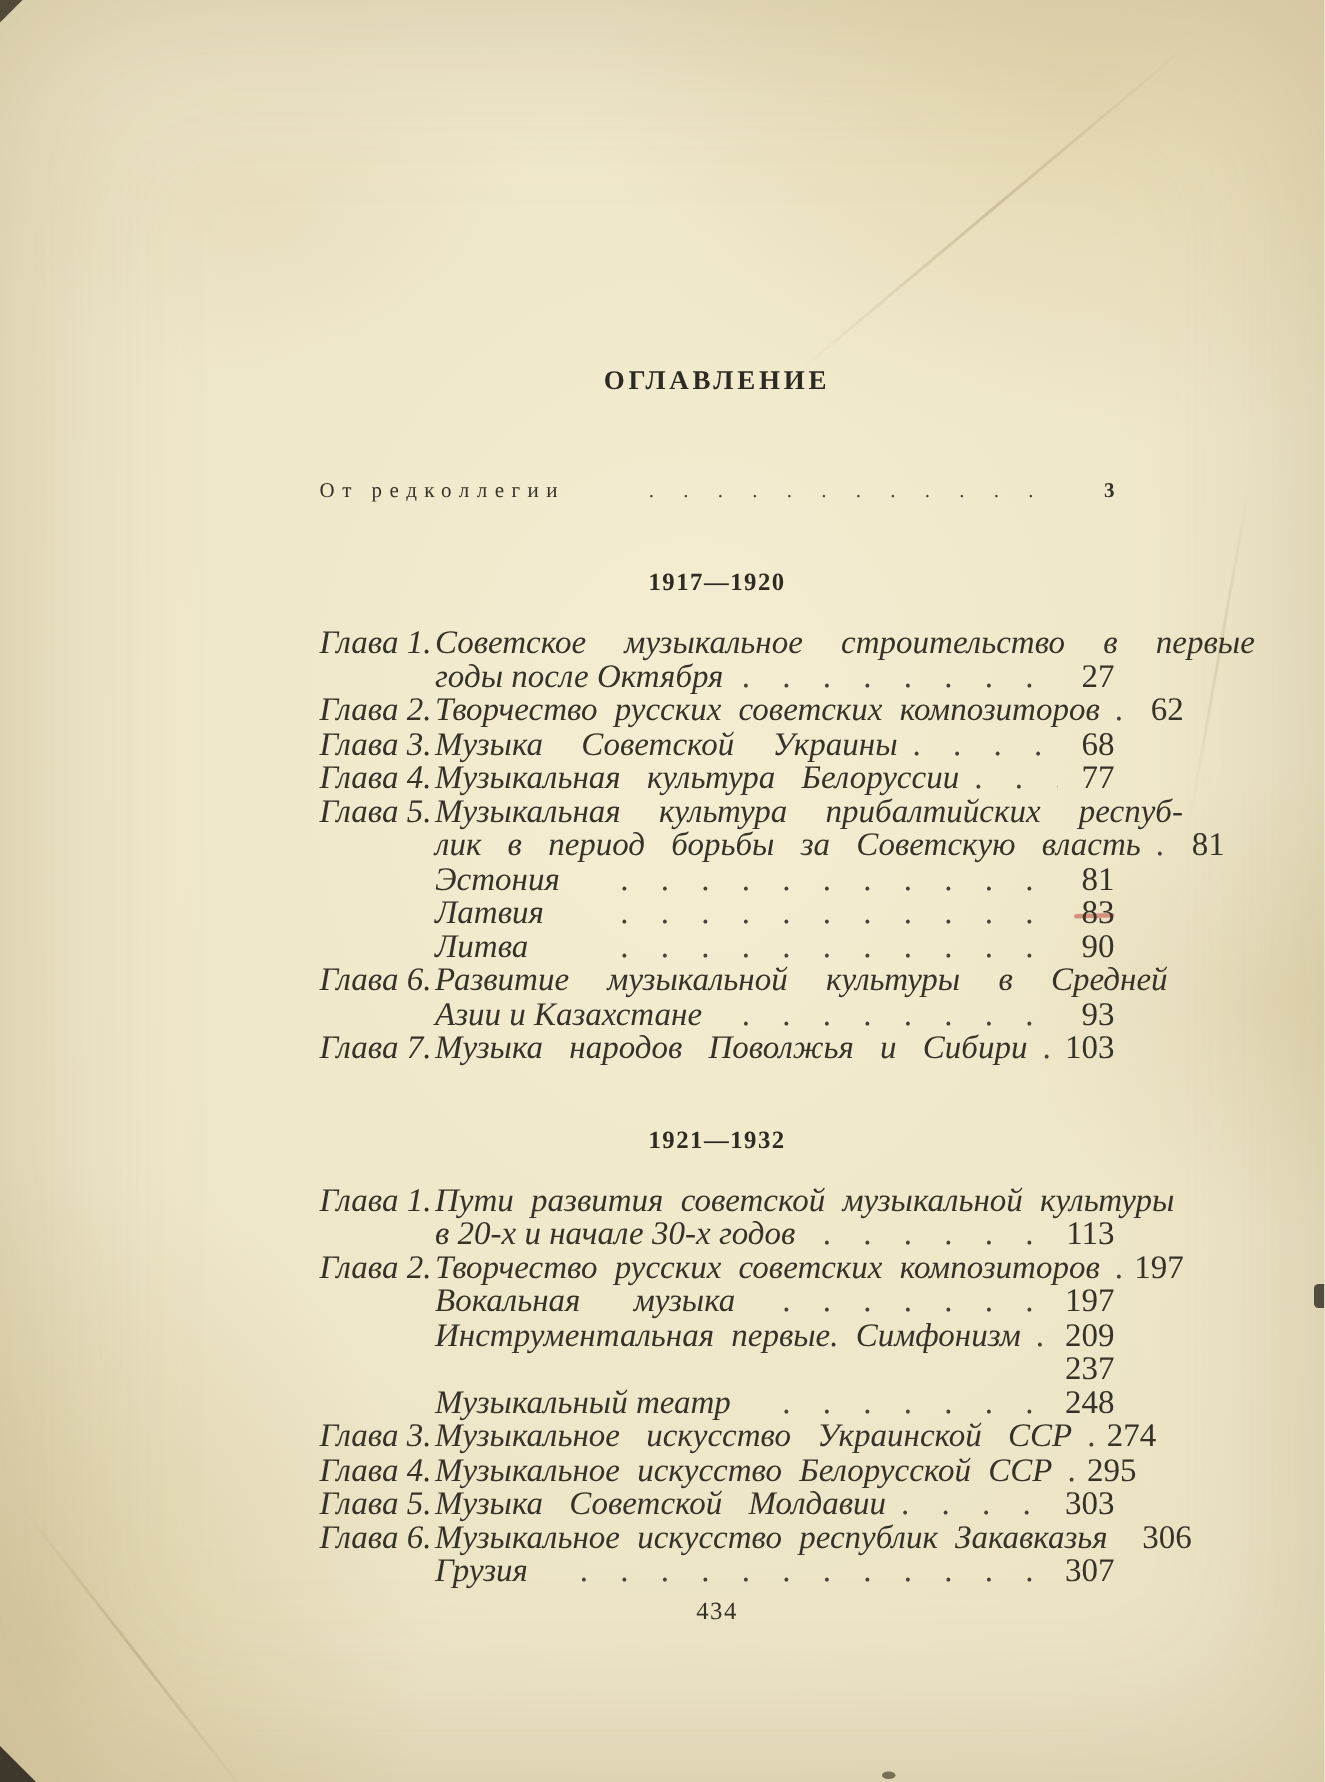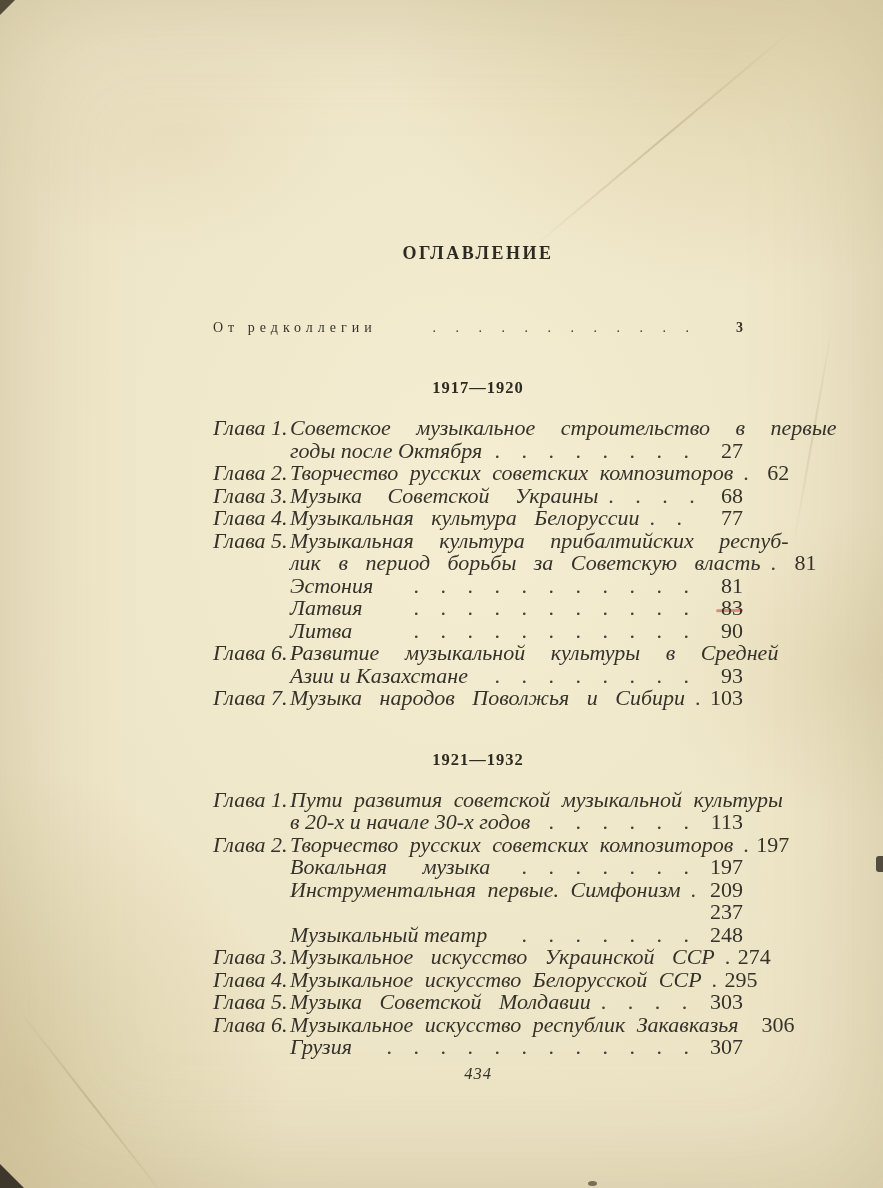--- a/index.html
+++ b/index.html
@@ -39,21 +39,21 @@
   .dots {
     flex: 1 1 auto; overflow: hidden; white-space: nowrap; text-align: right;
     letter-spacing: 8px; padding: 0 8px 0 10px; color: #454139; min-width: 0;
   }
   .pg { flex: 0 0 38px; text-align: right; white-space: nowrap; }
   .pg-bold { font-weight: bold; }
   .ws-a { word-spacing: 6px; }
   .ws-b { word-spacing: 12px; }
   .ws-c { word-spacing: 20px; }
   .ws-d { word-spacing: 30px; }
-  .footer { text-align: center; font-style: italic; font-size: 16.5px; margin-top: 5px; letter-spacing: 1px; }
+  .footer { text-align: center; font-size: 16.5px; margin-top: 5px; letter-spacing: 1px; }
 
   
   .speck-tl { position: absolute; left: 0; top: 0; width: 0; height: 0;
     border-left: 15px solid #3b3427; border-bottom: 15px solid transparent; opacity: .85; }
   .speck-bl { position: absolute; left: 0; bottom: 0; width: 0; height: 0;
     border-left: 24px solid #2e2920; border-top: 24px solid transparent; opacity: .9; }
   .nick-right { position: absolute; right: 0; top: 856px; width: 7px; height: 16px;
     background: #3a342a; border-radius: 3px 0 0 3px; opacity: .85; }
   .speck-bottom { position: absolute; left: 588px; bottom: 2px; width: 9px; height: 5px;
     background: #4a432f; border-radius: 50%; opacity: .7; }

